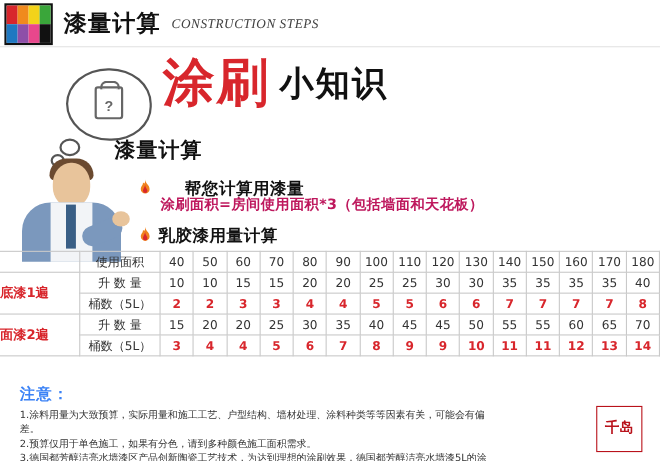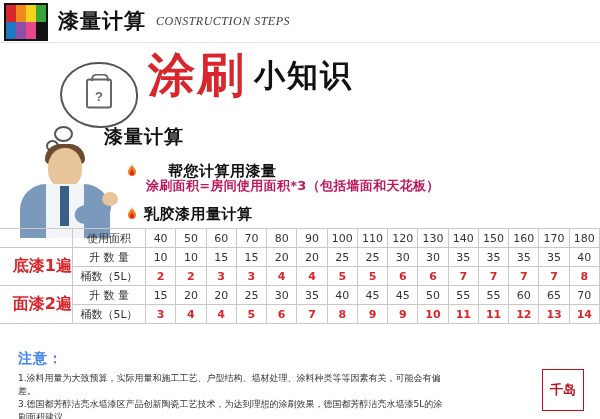--- a/index.html
+++ b/index.html
@@ -130,21 +130,21 @@
     position:absolute;left:0;top:228px;width:600px;
   }
   table{border-collapse:collapse;width:600px;table-layout:fixed;
         font-family:"DejaVu Sans", sans-serif;padding-left:28px;}
   td{
     border:1px solid #c9c9c9;
     height:18px;font-size:11px;text-align:center;vertical-align:middle;
     padding:0;
   }
   td.lbl{
-    width:72px;font-size:16px;font-weight:bold;color:#d8262c;text-align:right;
+    width:72px;font-size:12px;font-weight:bold;color:#d8262c;text-align:left;
     border-left:none;
   }
   td.lbl.blank{color:#fff;}
   td.rowname{
     width:72px;font-size:11px;color:#333;text-align:center;
   }
   td.rowname.hdr{font-weight:normal;}
   td.num{color:#d8262c;font-weight:bold;}
   td.black{color:#333;}
   tr.head td{color:#333;font-weight:normal;}
@@ -333,19 +333,20 @@
           <td class="num">13</td>
           <td class="num">14</td>
         </tr>
       </tbody>
     </table>
 </div>
 
 <div class="notes">
   <h4>注意：</h4>
   <p>1.涂料用量为大致预算，实际用量和施工工艺、户型结构、墙材处理、涂料种类等等因素有关，可能会有偏差。</p>
+  <p>2.预算仅用于单色施工，如果有分色，请到多种颜色施工面积需求。</p>
   <p>3.德国都芳醇洁亮水墙漆区产品创新陶瓷工艺技术，为达到理想的涂刷效果，德国都芳醇洁亮水墙漆5L的涂刷面积建议</p>
 
 </div>
 
 <div class="brand">
   <div class="brand-seal">千岛</div>
 </div>
 
 </body></html>

